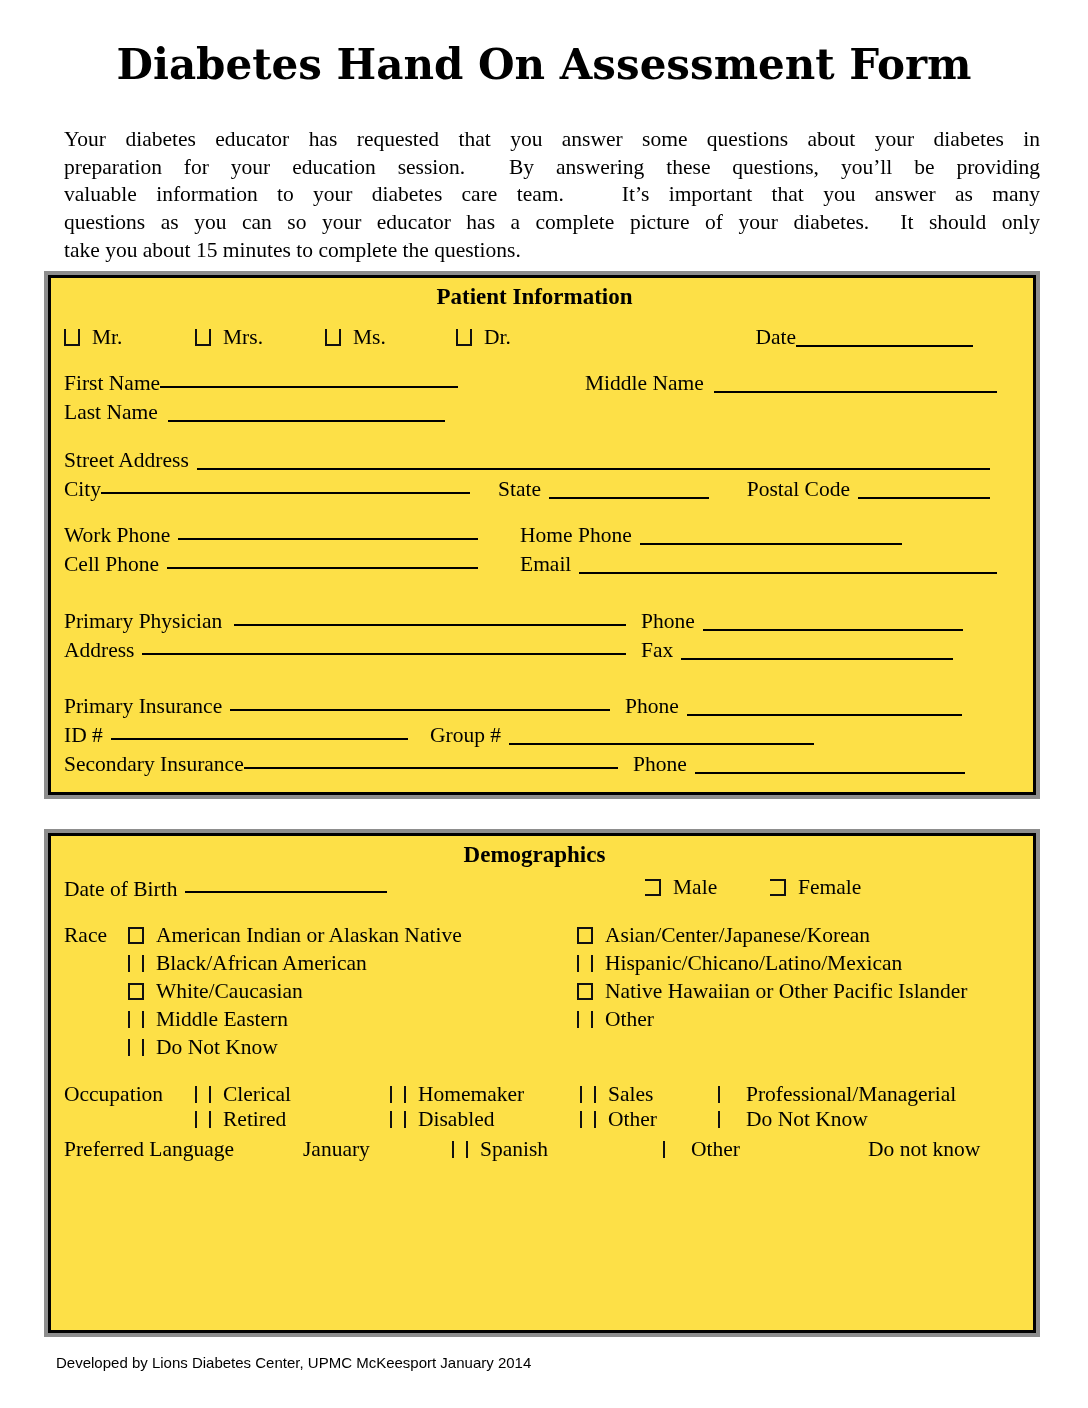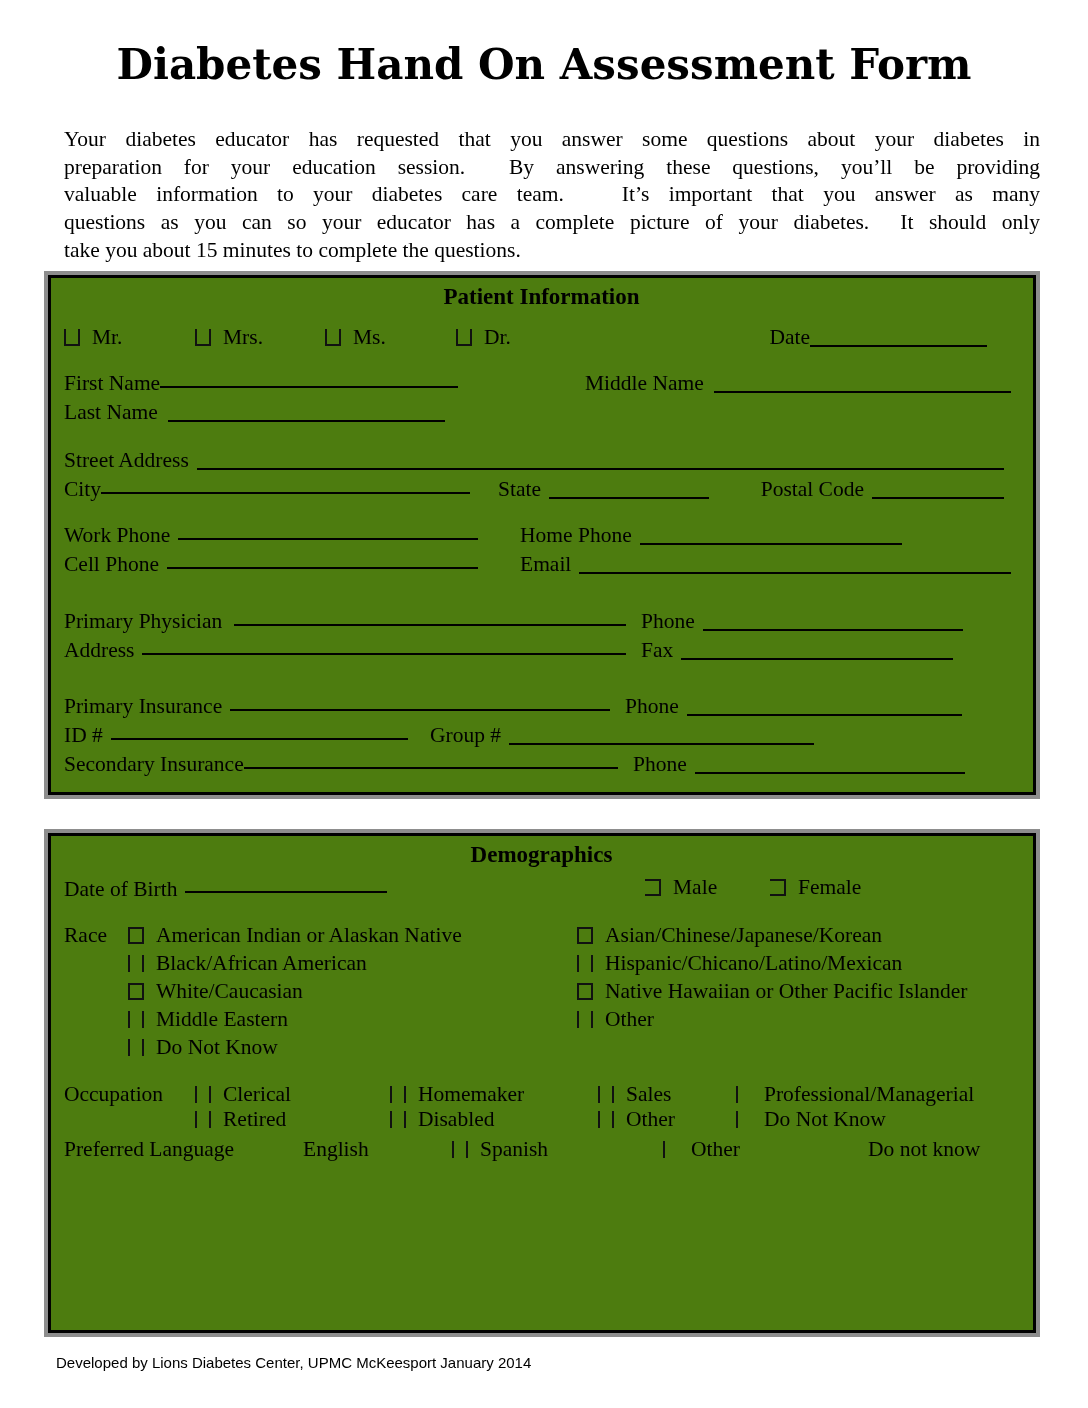--- a/index.html
+++ b/index.html
@@ -3,22 +3,22 @@
 <meta charset="utf-8">
 <style>
   html,body{margin:0;padding:0;background:#fff;}
   .page{position:relative;width:1088px;height:1408px;background:#ffffff;
         font-family:"Liberation Serif",serif;color:#000;overflow:hidden;}
   .form-title{margin:0;padding-top:42px;text-align:center;
         font-family:"DejaVu Serif",serif;font-weight:bold;font-size:42px;line-height:1.1;}
   .intro{margin:38px 48px 0 64px;font-size:21.5px;line-height:27.6px;}
   .intro-line{text-align:justify;text-align-last:justify;white-space:pre-wrap;}
   .intro-line.last{text-align-last:left;}
-  .box{margin-left:48px;width:988px;box-sizing:border-box;background:#4d7c0f;
-       border:3px solid #000;outline:4px solid #8d8d8d;padding:5px 14px 0 13px;}
+  .box{margin-left:48px;width:988px;box-sizing:border-box;background:#fde047;
+       border:3px solid #000;outline:4px solid #8d8d8d;padding:5px 28px 0 13px;}
   .box-pi{margin-top:11px;height:520px;}
   .box-demo{margin-top:38px;height:500px;}
   .sec-title{text-align:center;font-weight:bold;font-size:23px;line-height:26px;margin-top:1px;}
   .srow{display:flex;align-items:baseline;font-size:21.5px;line-height:22px;}
   .lbl{flex:none;white-space:pre;}
   .sp{display:inline-block;flex:none;}
   .bl{height:1px;border-bottom:2px solid #000;position:relative;top:3px;flex:none;}
   .grow{flex:1 1 auto;}
   .grp{display:flex;align-items:center;flex:none;}
   .cb{display:inline-block;width:16px;height:17px;box-sizing:border-box;
@@ -26,21 +26,21 @@
   .cb-full{border:2px solid #111;}
   .cb-no-top{border:2px solid #111;border-top:none;}
   .cb-no-left{border:2px solid #111;border-left:none;}
   .cb-sides{border-left:2px solid #111;border-right:2px solid #111;}
   .cb-left{border-left:2px solid #111;}
   .t-item{display:inline-block;flex:none;}
   .race-gutter{width:64px;flex:none;}
   .race-left{width:449px;flex:none;}
   .occ-gutter{width:131px;flex:none;}
   .occ-c1{width:195px;flex:none;}
-  .occ-c2{width:208px;flex:none;}
+  .occ-c2{width:190px;flex:none;}
   .occ-c3{width:138px;flex:none;}
   .lang-gutter{width:239px;flex:none;}
   .lang-c1{width:149px;flex:none;}
   .lang-c2{width:211px;flex:none;}
   .lang-c3{width:205px;flex:none;}
   .footer{margin:21px 0 0 56px;font-family:"Liberation Sans",sans-serif;font-size:15px;}
 </style>
 </head>
 <body>
 
@@ -195,21 +195,21 @@
       </span>
       <span class="grp">
         <span class="cb cb-no-left"></span>
         <span>Female</span>
       </span>
     </div>
 
     <div class="srow" style="margin-top:24px">
       <span class="race-gutter lbl">Race</span>
       <span class="race-left"><span class="cb cb-full"></span><span>American Indian or Alaskan Native</span></span>
-      <span><span class="cb cb-full"></span><span>Asian/Chinese/Japanese/Korean</span></span>
+      <span><span class="cb cb-full"></span><span>Asian/Center/Japanese/Korean</span></span>
     </div>
     <div class="srow" style="margin-top:6px">
       <span class="race-gutter"></span>
       <span class="race-left"><span class="cb cb-sides"></span><span>Black/African American</span></span>
       <span><span class="cb cb-sides"></span><span>Hispanic/Chicano/Latino/Mexican</span></span>
     </div>
     <div class="srow" style="margin-top:6px">
       <span class="race-gutter"></span>
       <span class="race-left"><span class="cb cb-full"></span><span>White/Caucasian</span></span>
       <span><span class="cb cb-full"></span><span>Native Hawaiian or Other Pacific Islander</span></span>
@@ -234,21 +234,21 @@
     <div class="srow" style="margin-top:3px">
       <span class="occ-gutter"></span>
       <span class="occ-c1"><span class="cb cb-sides"></span><span>Retired</span></span>
       <span class="occ-c2"><span class="cb cb-sides"></span><span>Disabled</span></span>
       <span class="occ-c3"><span class="cb cb-sides"></span><span>Other</span></span>
       <span><span class="cb cb-left"></span><span>Do Not Know</span></span>
     </div>
 
     <div class="srow" style="margin-top:8px">
       <span class="lang-gutter lbl">Preferred Language</span>
-      <span class="lang-c1"><span>English</span></span>
+      <span class="lang-c1"><span>January</span></span>
       <span class="lang-c2"><span class="cb cb-sides"></span><span>Spanish</span></span>
       <span class="lang-c3"><span class="cb cb-left"></span><span>Other</span></span>
       <span><span>Do not know</span></span>
     </div>
   </section>
 
   <div class="footer">Developed by Lions Diabetes Center, UPMC McKeesport January 2014</div>
 
 </div>
 

